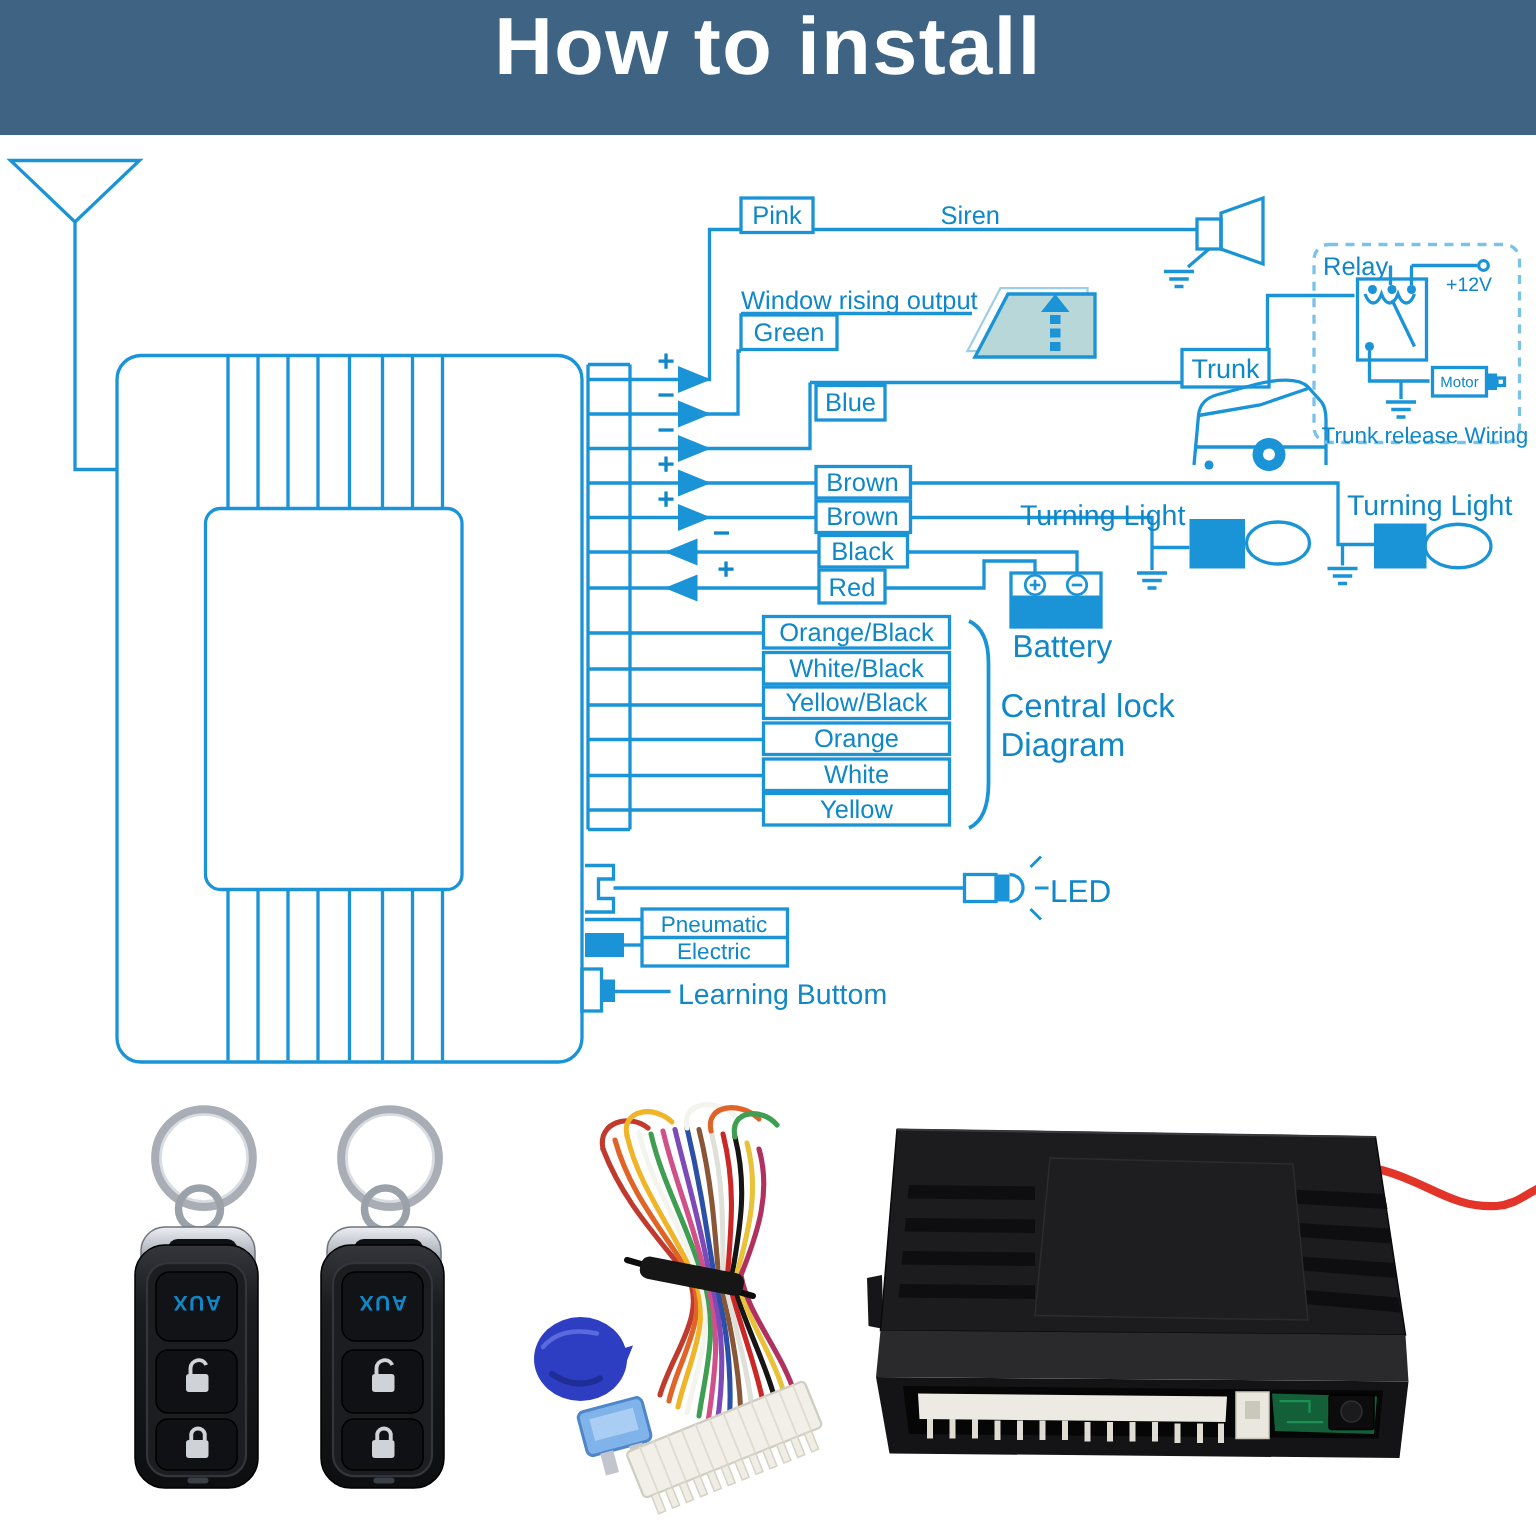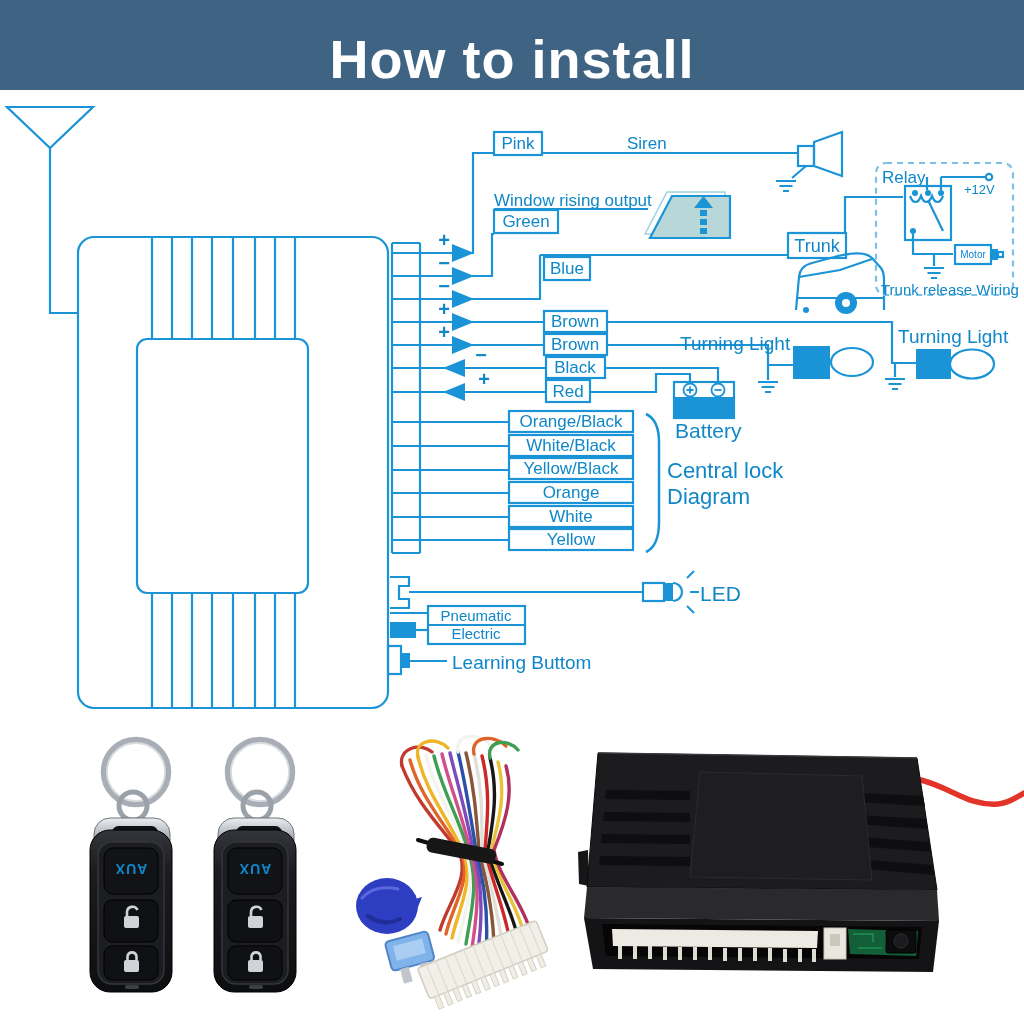--- a/index.html
+++ b/index.html
@@ -1,18 +1,18 @@
 <!DOCTYPE html>
 <html><head>
 <meta charset="utf-8">
 <style>
   html,body{margin:0;padding:0;width:1024px;height:1024px;background:#ffffff;
     font-family:"Liberation Sans",sans-serif;overflow:hidden;}
   .header{position:absolute;left:0;top:0;width:1024px;height:90px;background:#3e6383;
-    color:#ffffff;display:flex;align-items:flex-end;justify-content:center;
+    color:#ffffff;display:flex;align-items:flex-start;justify-content:center;
     font-weight:bold;font-size:54px;letter-spacing:1px;}
   svg.scene{position:absolute;left:0;top:0;}
   svg text{font-family:"Liberation Sans",sans-serif;fill:#0f87c8;}
   .boxtext{font-size:17px;}
   .sign{font-size:20px;font-weight:bold;}
 </style>
 </head>
 <body>
 
 <div class="header">

